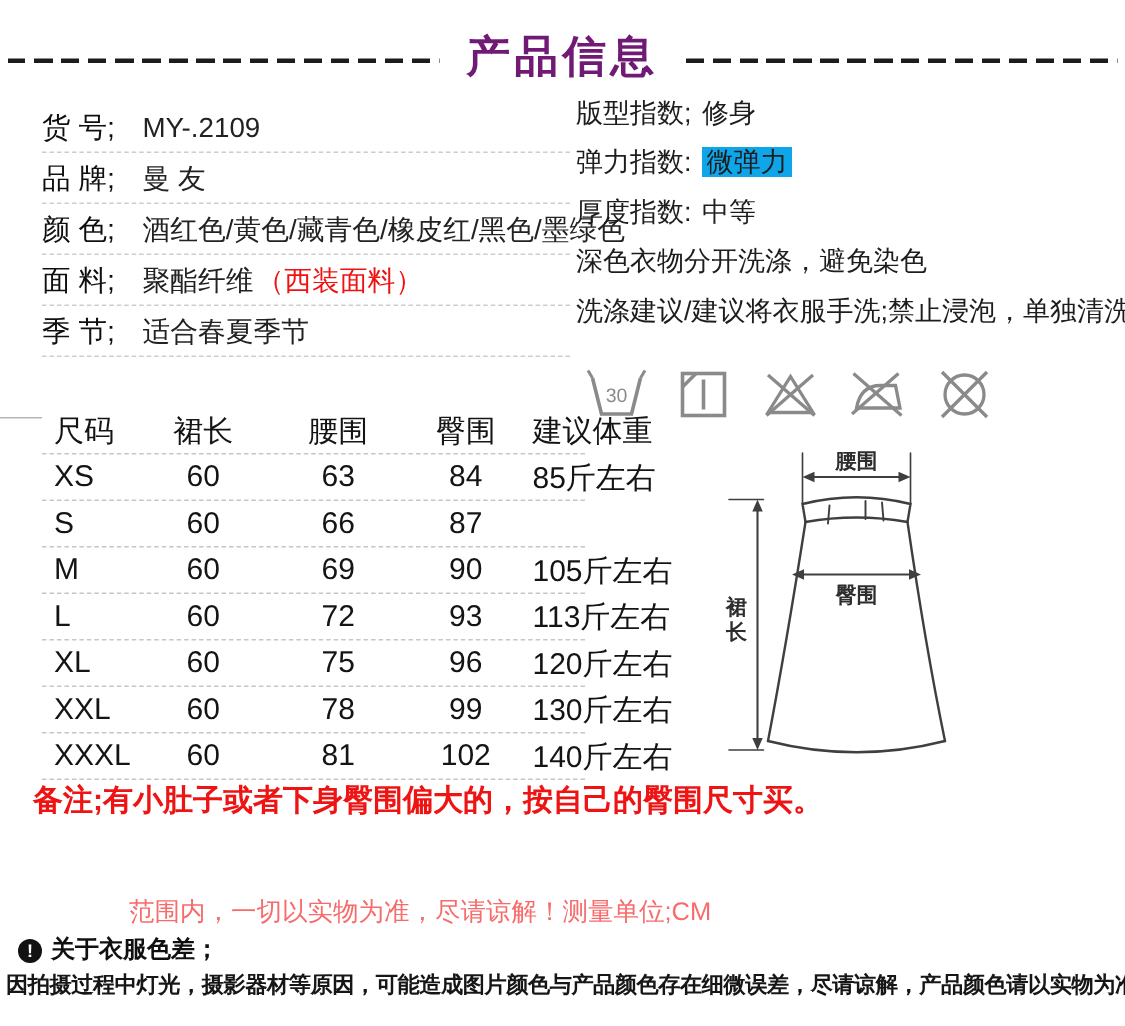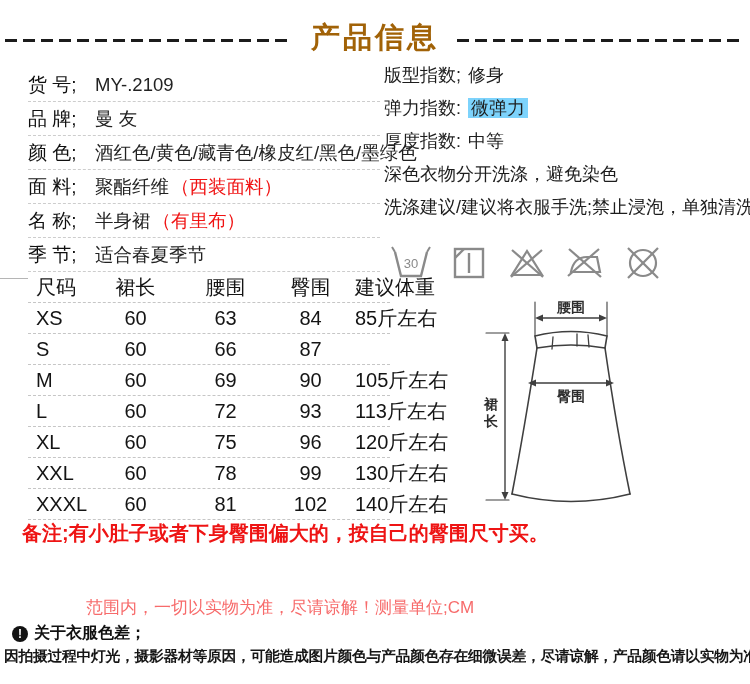--- a/index.html
+++ b/index.html
@@ -6,35 +6,35 @@
   .page{position:relative;width:750px;height:684px;background:#ffffff;overflow:hidden;
         font-family:"Liberation Sans","DejaVu Sans",sans-serif;color:#1f1f1f;}
 
   
   .title-row{position:absolute;left:0;top:16px;width:750px;height:44px;
              display:flex;align-items:center;}
   .dash-line{flex:1;height:3px;margin-top:4px;
              background:repeating-linear-gradient(90deg,#1c1c1c 0 12px,transparent 12px 18px);}
   .dash-line.left{margin-left:5px;margin-right:18px;}
   .dash-line.right{margin-left:18px;margin-right:5px;}
-  .page-title{font-size:29px;font-weight:bold;letter-spacing:3px;color:#a16207;white-space:nowrap;font-family:Liberation Serif, serif;}
+  .page-title{font-size:29px;font-weight:bold;letter-spacing:3px;color:#701a75;white-space:nowrap;font-family:Liberation Serif, serif;}
 
   
   .info-left{position:absolute;left:28px;top:68px;width:352px;}
   .info-row{display:flex;align-items:center;height:33px;
             border-bottom:1px dashed #cdcdcd;white-space:nowrap;}
   .info-label{flex:0 0 67px;font-size:19px;color:#0f0f0f;}
   .info-value{font-size:18.5px;color:#222;}
   .info-red{font-size:18.5px;color:#f01212;margin-left:2px;}
 
   
   .info-right{position:absolute;left:384px;top:59px;width:366px;}
   .ir-line{height:33px;line-height:33px;font-size:18px;color:#1d1d1d;white-space:nowrap;}
   .ir-label{margin-right:7px;}
-  .ir-value.hl{background:#7dd3fc;padding:0 3px;}
+  .ir-value.hl{background:#0ea5e9;padding:0 3px;}
 
   
   .care-icons{position:absolute;left:390px;top:242px;display:flex;gap:16px;}
   .care-icons svg{display:block;}
 
   
   .size-table{position:absolute;left:28px;top:272px;width:440px;}
   .t-row{position:relative;display:grid;grid-template-columns:60px 95px 85px 85px 115px;
          height:31px;align-items:center;}
   .t-row::after{content:"";position:absolute;left:0;right:78px;bottom:0;
@@ -86,25 +86,20 @@
       <div class="info-row">
         <span class="info-label">颜 色;</span>
         <span class="info-value">酒红色/黄色/藏青色/橡皮红/黑色/墨绿色</span>
       </div>
       <div class="info-row">
         <span class="info-label">面 料;</span>
         <span class="info-value">聚酯纤维</span>
         <span class="info-red">（西装面料）</span>
       </div>
       <div class="info-row">
-        <span class="info-label">名 称;</span>
-        <span class="info-value">半身裙</span>
-        <span class="info-red">（有里布）</span>
-      </div>
-      <div class="info-row">
         <span class="info-label">季 节;</span>
         <span class="info-value">适合春夏季节</span>
       </div>
     </div>
 
   <div class="info-right">
       <div class="ir-line"><span class="ir-label">版型指数;</span><span class="ir-value">修身</span></div>
       <div class="ir-line"><span class="ir-label">弹力指数:</span><span class="ir-value hl">微弹力</span></div>
       <div class="ir-line"><span class="ir-label">厚度指数:</span><span class="ir-value">中等</span></div>
       <div class="ir-line"><span class="ir-value">深色衣物分开洗涤，避免染色</span></div>

